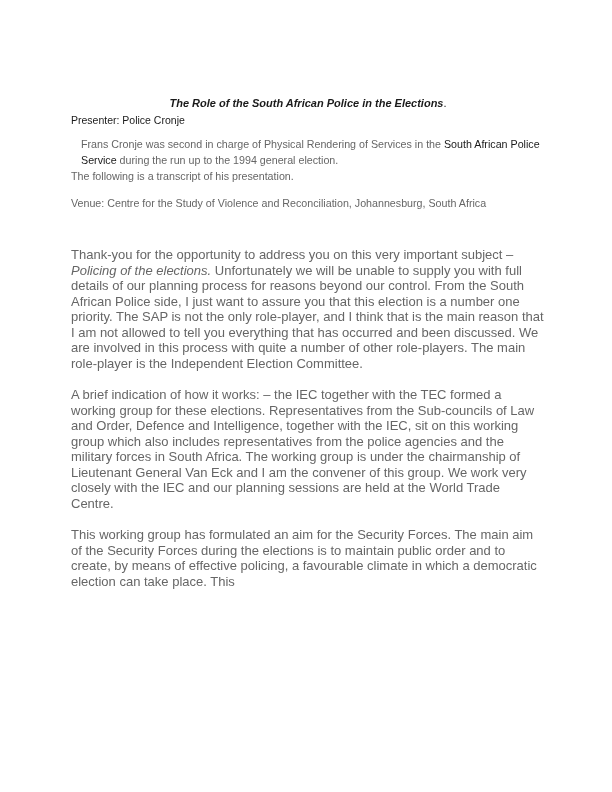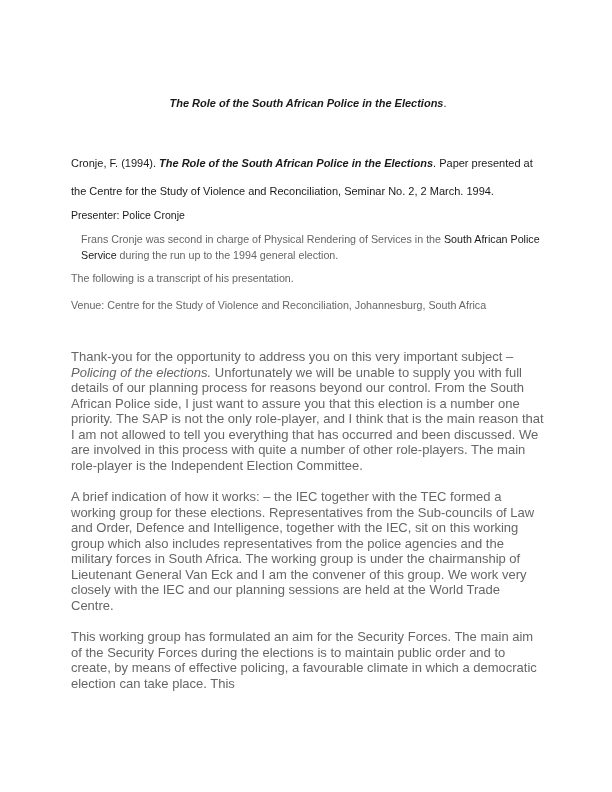--- a/index.html
+++ b/index.html
@@ -45,21 +45,21 @@
     margin: 9px 0 0 10px;
     font-size: 10.7px;
     line-height: 16px;
     color: #666666;
   }
   .meta {
     font-size: 10.7px;
     line-height: 16px;
     color: #666666;
   }
-  .meta-note  { margin: 7px 0 0 0; }
+  .meta-note  { margin: 0 0 0 0; }
   .meta-date  { margin: 10px 0 0 0; }
   .meta-venue { margin: 11px 0 0 0; }
   .body-block {
     margin-top: 36px;
   }
   .para {
     margin: 0 0 16px 0;
     font-size: 13px;
     line-height: 15.5px;
     color: #666666;
@@ -71,21 +71,20 @@
   .seg-dark { color: #1a1a1a; }
 </style>
 </head>
 <body>
 
 <div class="page">
   <div class="content">
 
     <h1 class="title"><span class="seg-bold-italic">The Role of the South African Police in the Elections</span><span class="seg-regular">.</span></h1>
 
-    <p class="citation"><span class="seg-regular">Cronje, F. (1994). </span><span class="seg-bold-italic">The Role of the South African Police in the Elections</span><span class="seg-regular">. Paper presented at the Centre for the Study of Violence and Reconciliation, Seminar No. 2, 2 March. 1994.</span></p>
 
     <p class="presenter">Presenter: Police Cronje</p>
 
     <p class="bio"><span class="seg-regular">Frans Cronje was second in charge of Physical Rendering of Services in the </span><span class="seg-dark">South African Police Service</span><span class="seg-regular"> during the run up to the 1994 general election.</span></p>
 
     <p class="meta meta-note">The following is a transcript of his presentation.</p>
 
 
     <p class="meta meta-venue">Venue: Centre for the Study of Violence and Reconciliation, Johannesburg, South Africa</p>
 

